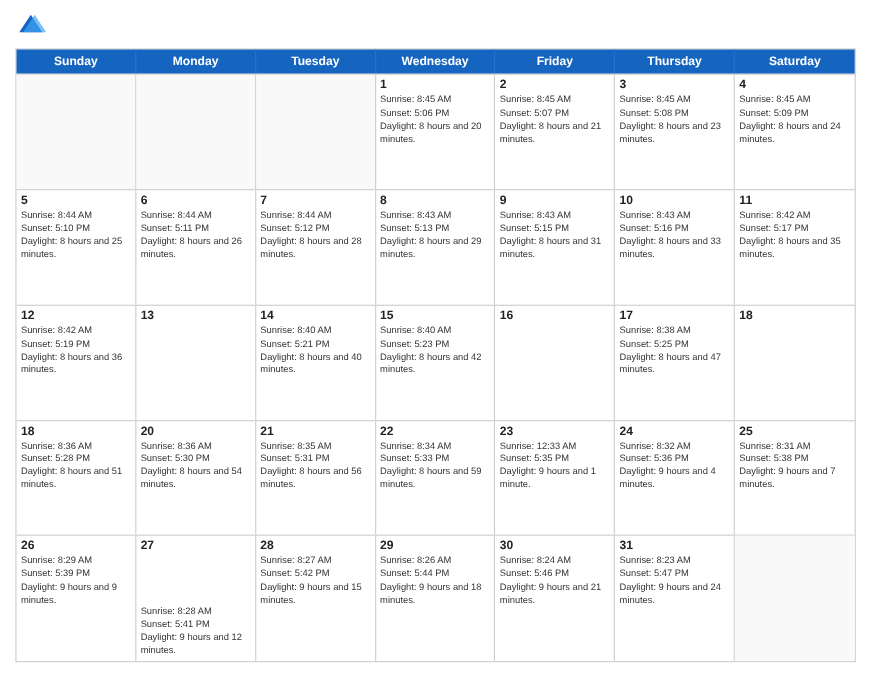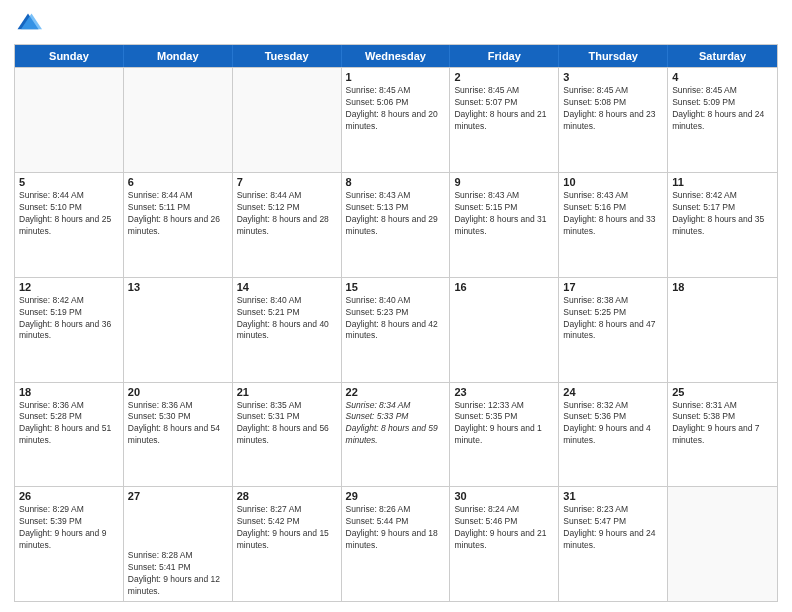--- a/index.html
+++ b/index.html
@@ -267,21 +267,21 @@
 Daylight: 8 hours and 54 minutes.</div>
           </div>
           <div class="cal-cell">
             <div class="cell-day">21</div>
             <div class="cell-info" style="white-space: pre-line;">Sunrise: 8:35 AM
 Sunset: 5:31 PM
 Daylight: 8 hours and 56 minutes.</div>
           </div>
           <div class="cal-cell">
             <div class="cell-day">22</div>
-            <div class="cell-info" style="white-space: pre-line; font-style: italic;">Sunrise: 8:34 AM
+            <div class="cell-info" style="white-space: pre-line;">Sunrise: 8:34 AM
 Sunset: 5:33 PM
 Daylight: 8 hours and 59 minutes.</div>
           </div>
           <div class="cal-cell">
             <div class="cell-day">23</div>
             <div class="cell-info" style="white-space: pre-line;">Sunrise: 12:33 AM
 Sunset: 5:35 PM
 Daylight: 9 hours and 1 minute.</div>
           </div>
           <div class="cal-cell">

